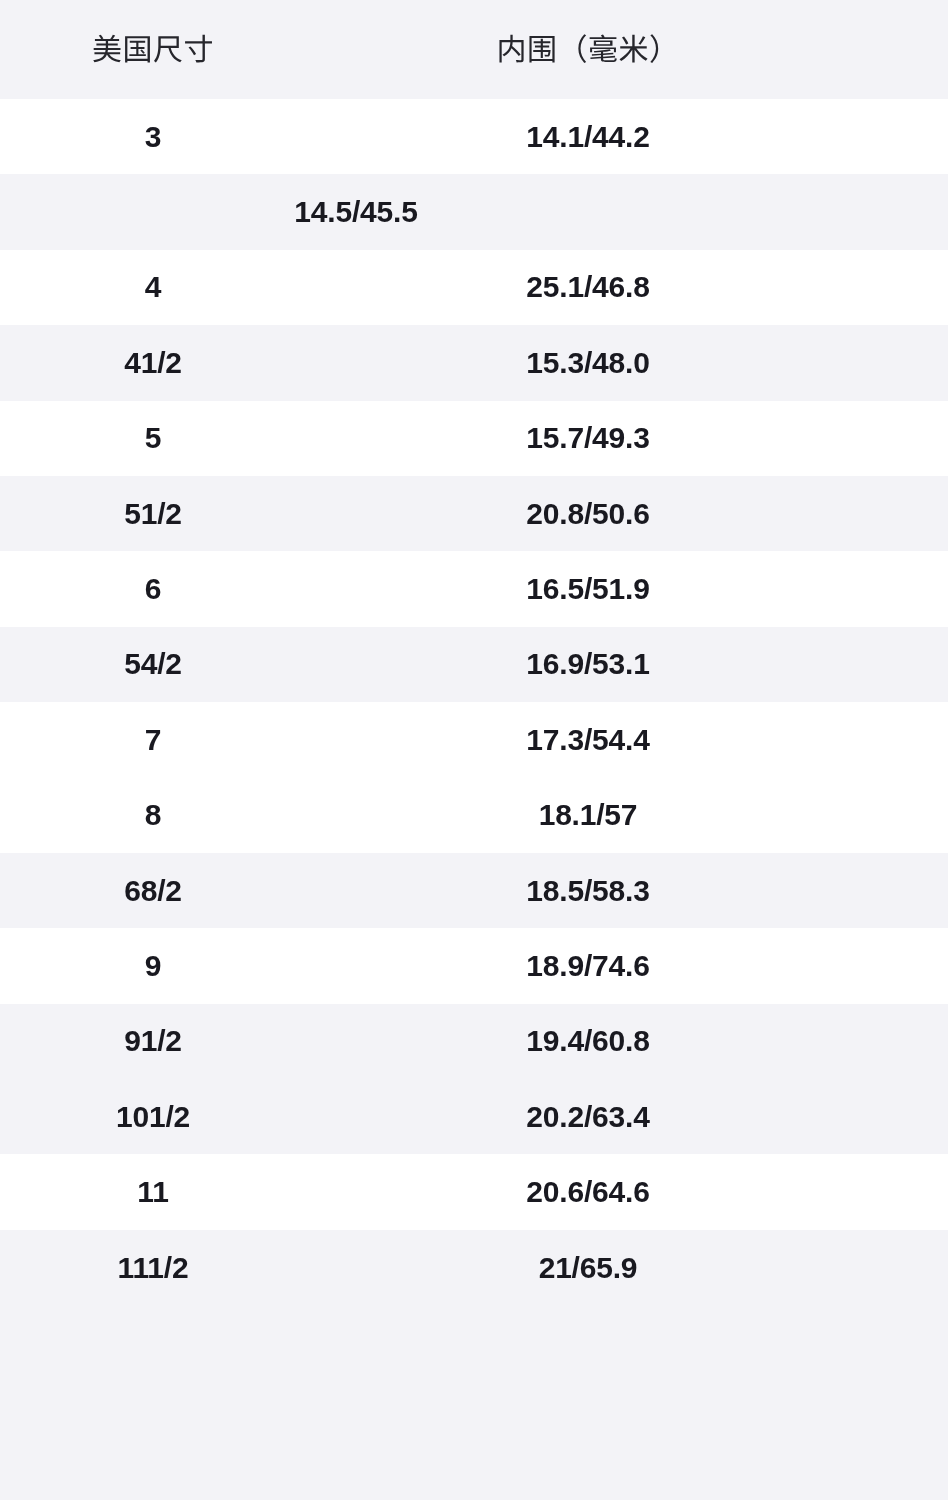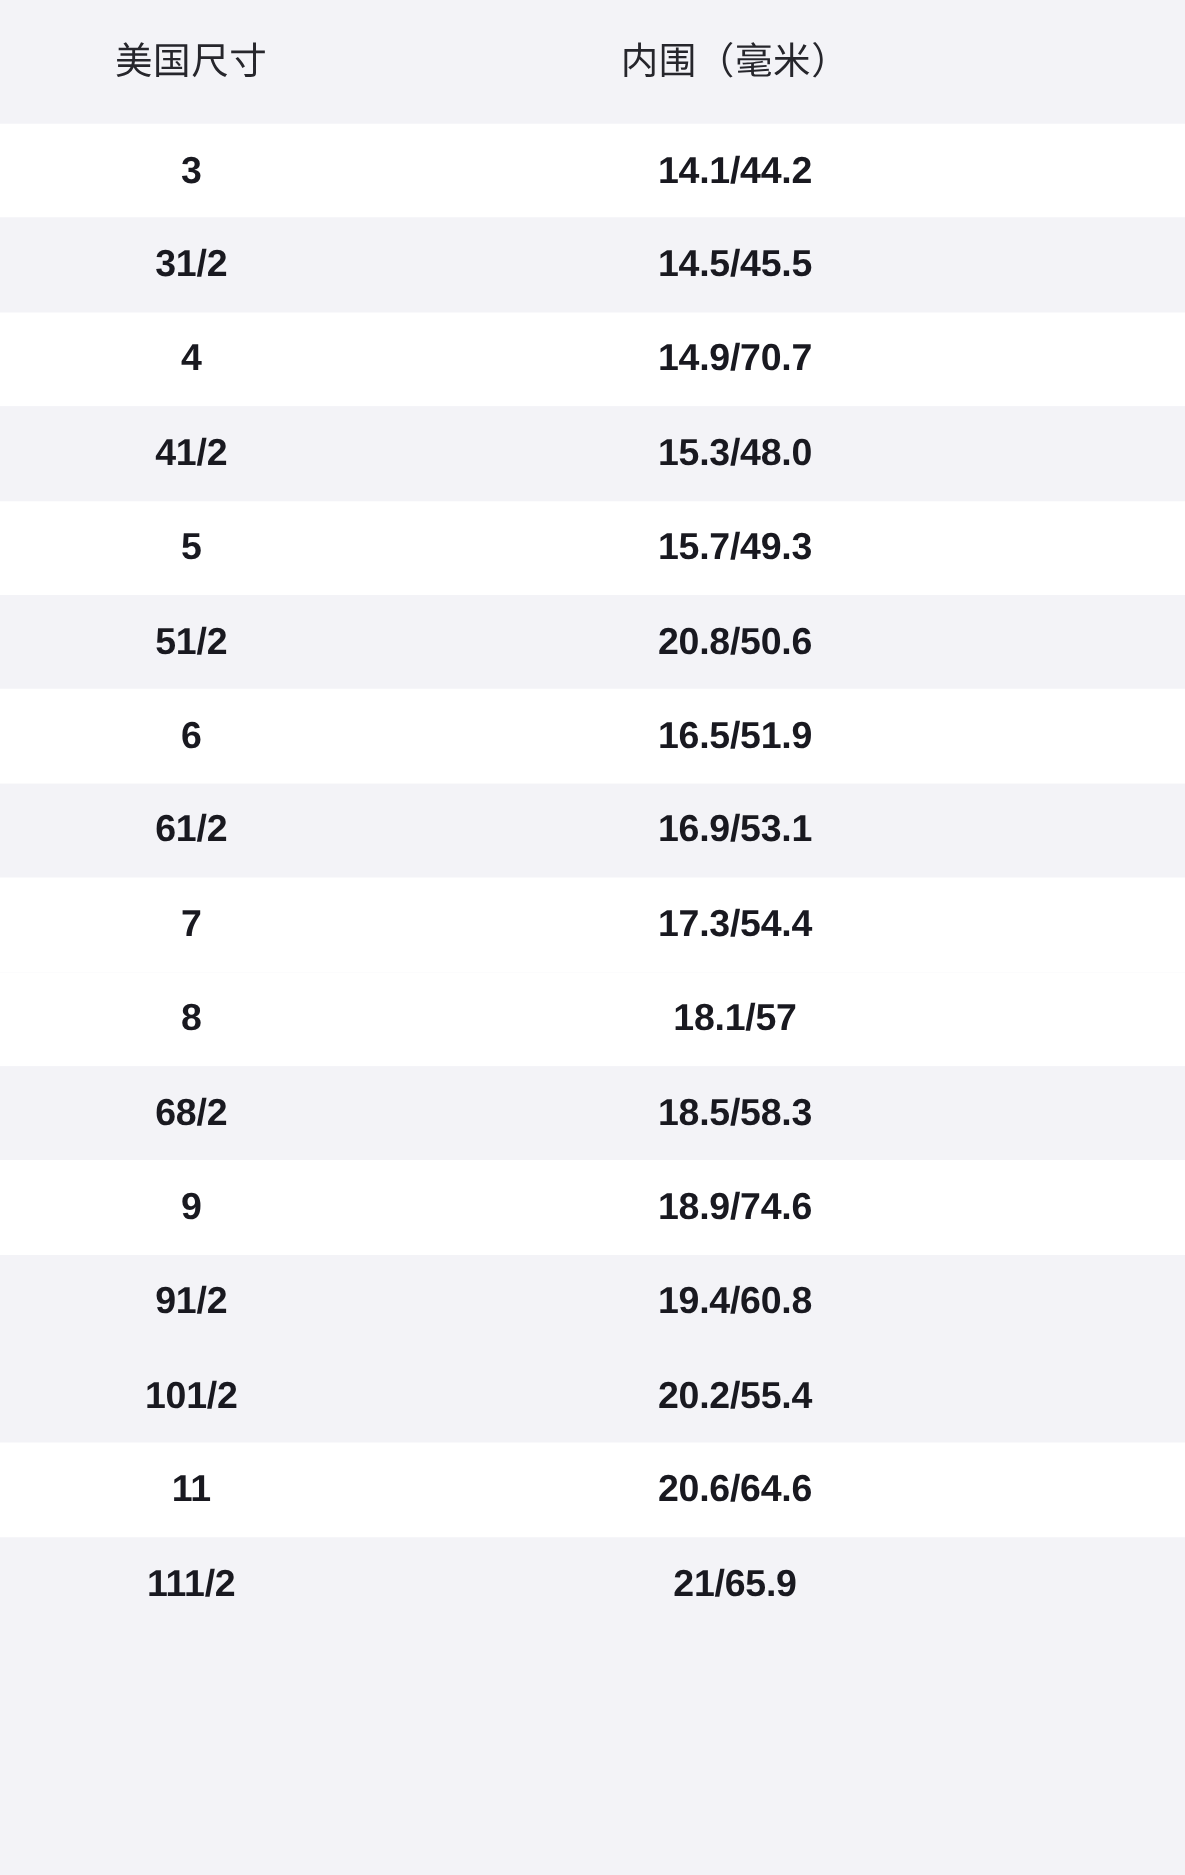--- a/index.html
+++ b/index.html
@@ -88,45 +88,44 @@
     <div class="col col-us">美国尺寸</div>
     <div class="col col-mm">内围（毫米）</div>
   </div>
 
   <div class="table-body" id="table-body">
       <div class="row odd">
         <div class="col col-us">3</div>
         <div class="col col-mm">14.1/44.2</div>
       </div>
       <div class="row even">
-        <div class="col col-us">31/2</div>
         <div class="col col-mm">14.5/45.5</div>
       </div>
       <div class="row odd">
         <div class="col col-us">4</div>
-        <div class="col col-mm">14.9/70.7</div>
+        <div class="col col-mm">25.1/46.8</div>
       </div>
       <div class="row even">
         <div class="col col-us">41/2</div>
         <div class="col col-mm">15.3/48.0</div>
       </div>
       <div class="row odd">
         <div class="col col-us">5</div>
         <div class="col col-mm">15.7/49.3</div>
       </div>
       <div class="row even">
         <div class="col col-us">51/2</div>
         <div class="col col-mm">20.8/50.6</div>
       </div>
       <div class="row odd">
         <div class="col col-us">6</div>
         <div class="col col-mm">16.5/51.9</div>
       </div>
       <div class="row even">
-        <div class="col col-us">61/2</div>
+        <div class="col col-us">54/2</div>
         <div class="col col-mm">16.9/53.1</div>
       </div>
       <div class="row odd">
         <div class="col col-us">7</div>
         <div class="col col-mm">17.3/54.4</div>
       </div>
       <div class="row odd">
         <div class="col col-us">8</div>
         <div class="col col-mm">18.1/57</div>
       </div>
@@ -137,21 +136,21 @@
       <div class="row odd">
         <div class="col col-us">9</div>
         <div class="col col-mm">18.9/74.6</div>
       </div>
       <div class="row even">
         <div class="col col-us">91/2</div>
         <div class="col col-mm">19.4/60.8</div>
       </div>
       <div class="row even">
         <div class="col col-us">101/2</div>
-        <div class="col col-mm">20.2/55.4</div>
+        <div class="col col-mm">20.2/63.4</div>
       </div>
       <div class="row odd">
         <div class="col col-us">11</div>
         <div class="col col-mm">20.6/64.6</div>
       </div>
       <div class="row even">
         <div class="col col-us">111/2</div>
         <div class="col col-mm">21/65.9</div>
       </div>
     </div>

